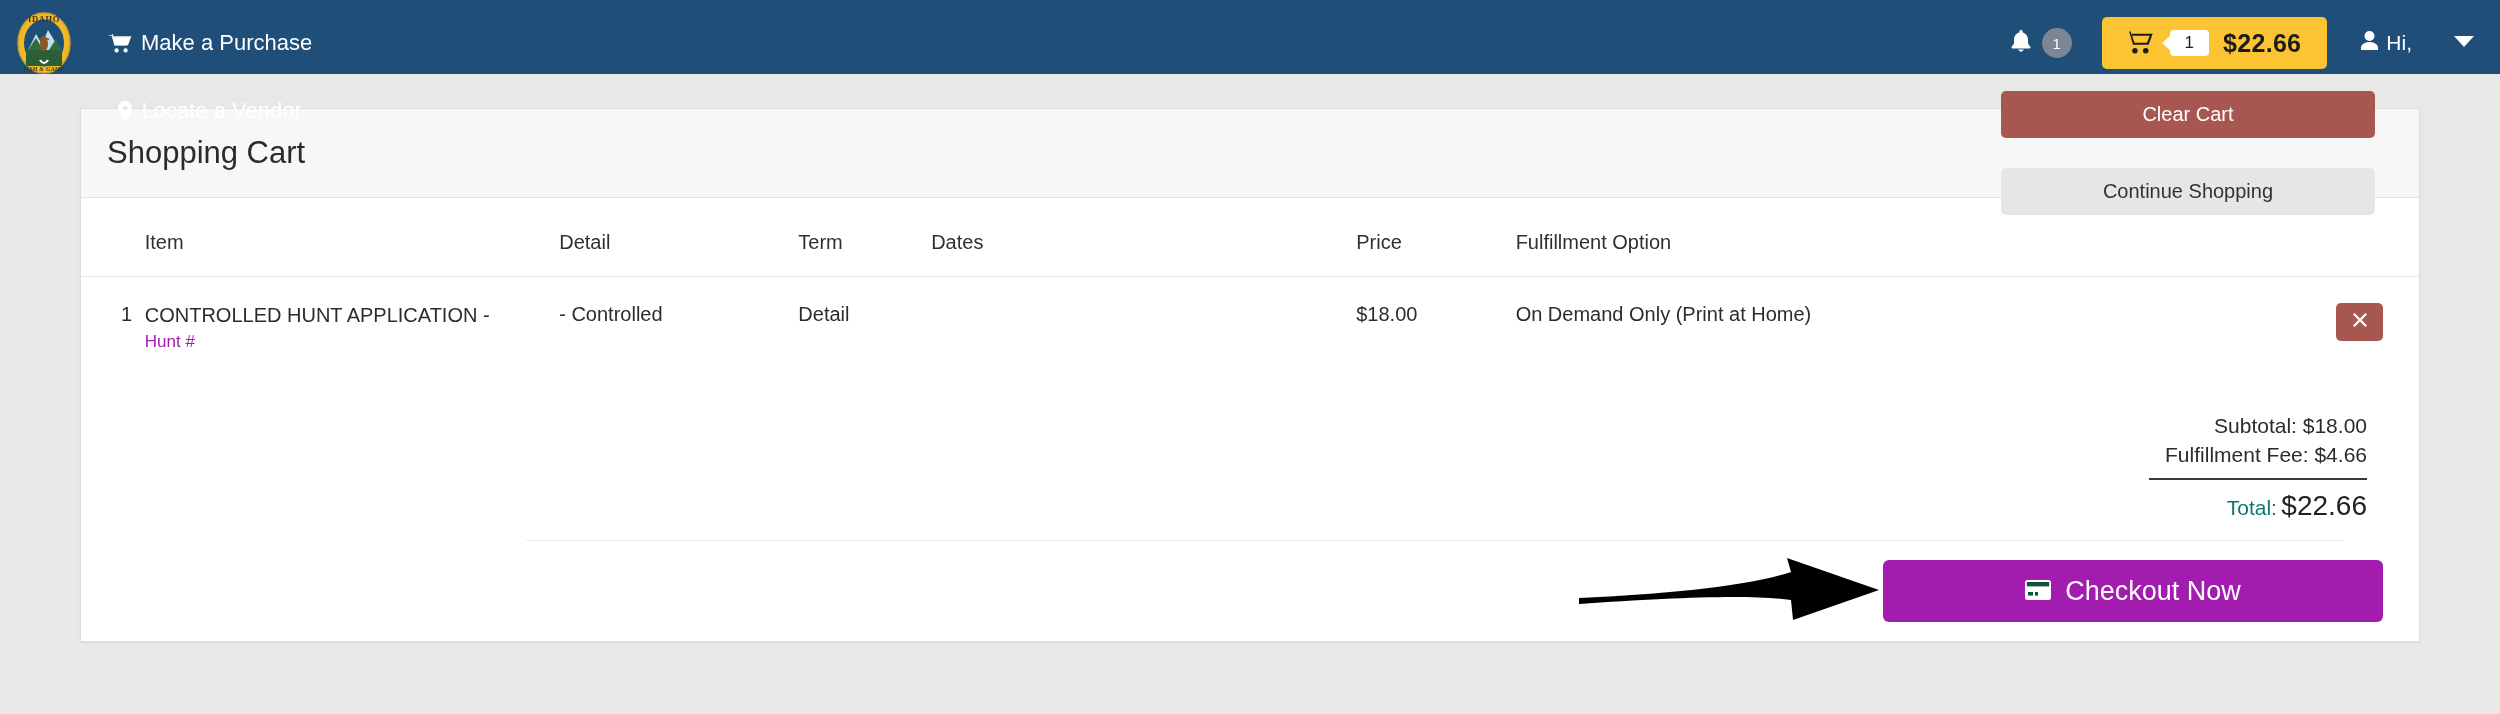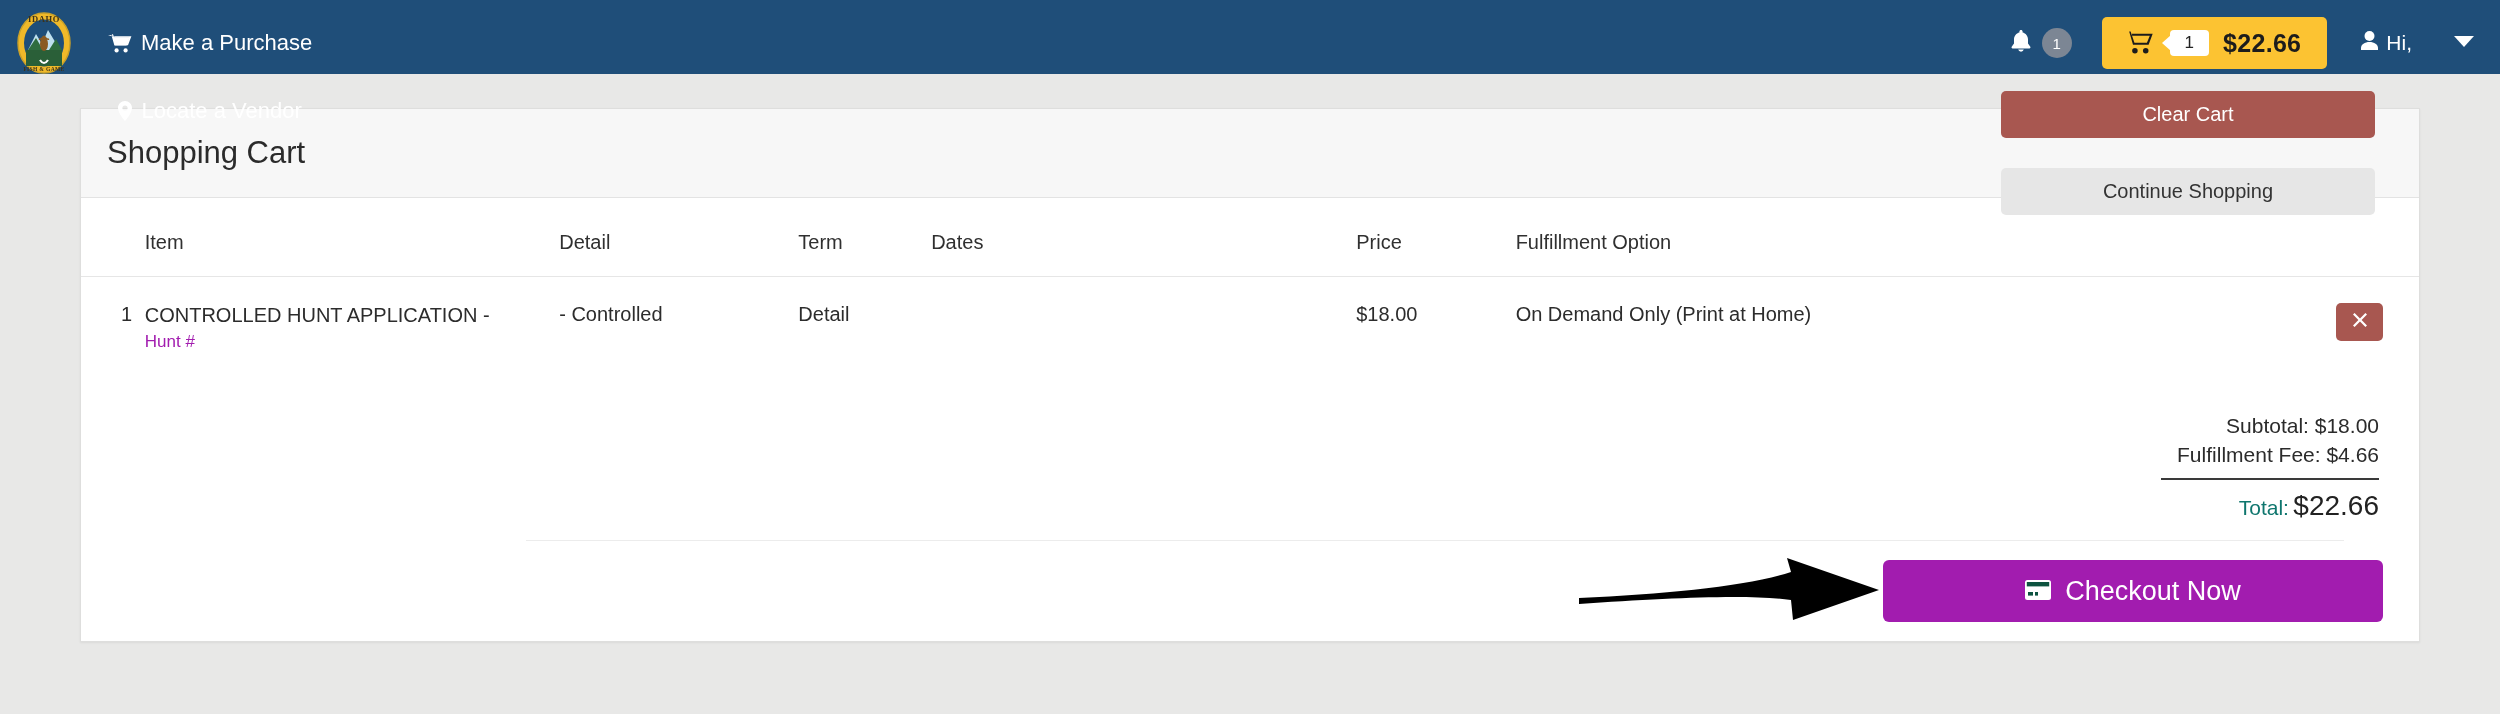--- a/index.html
+++ b/index.html
@@ -198,21 +198,21 @@
     font-size: 18px;
     cursor: pointer;
     display: flex; align-items: center; justify-content: center;
     margin-left: auto;
   }
   .action-cell { padding-right: 36px !important; }
 
   
   .totals {
     text-align: right;
-    padding: 62px 40px 0 0;
+    padding: 62px 52px 0 0;
   }
   .totals-line {
     font-size: 21px;
     color: #2b2b2b;
     margin-bottom: 5px;
   }
   .totals-rule {
     display: inline-block;
     width: 218px;
     border-top: 2px solid #3a3a3a;

